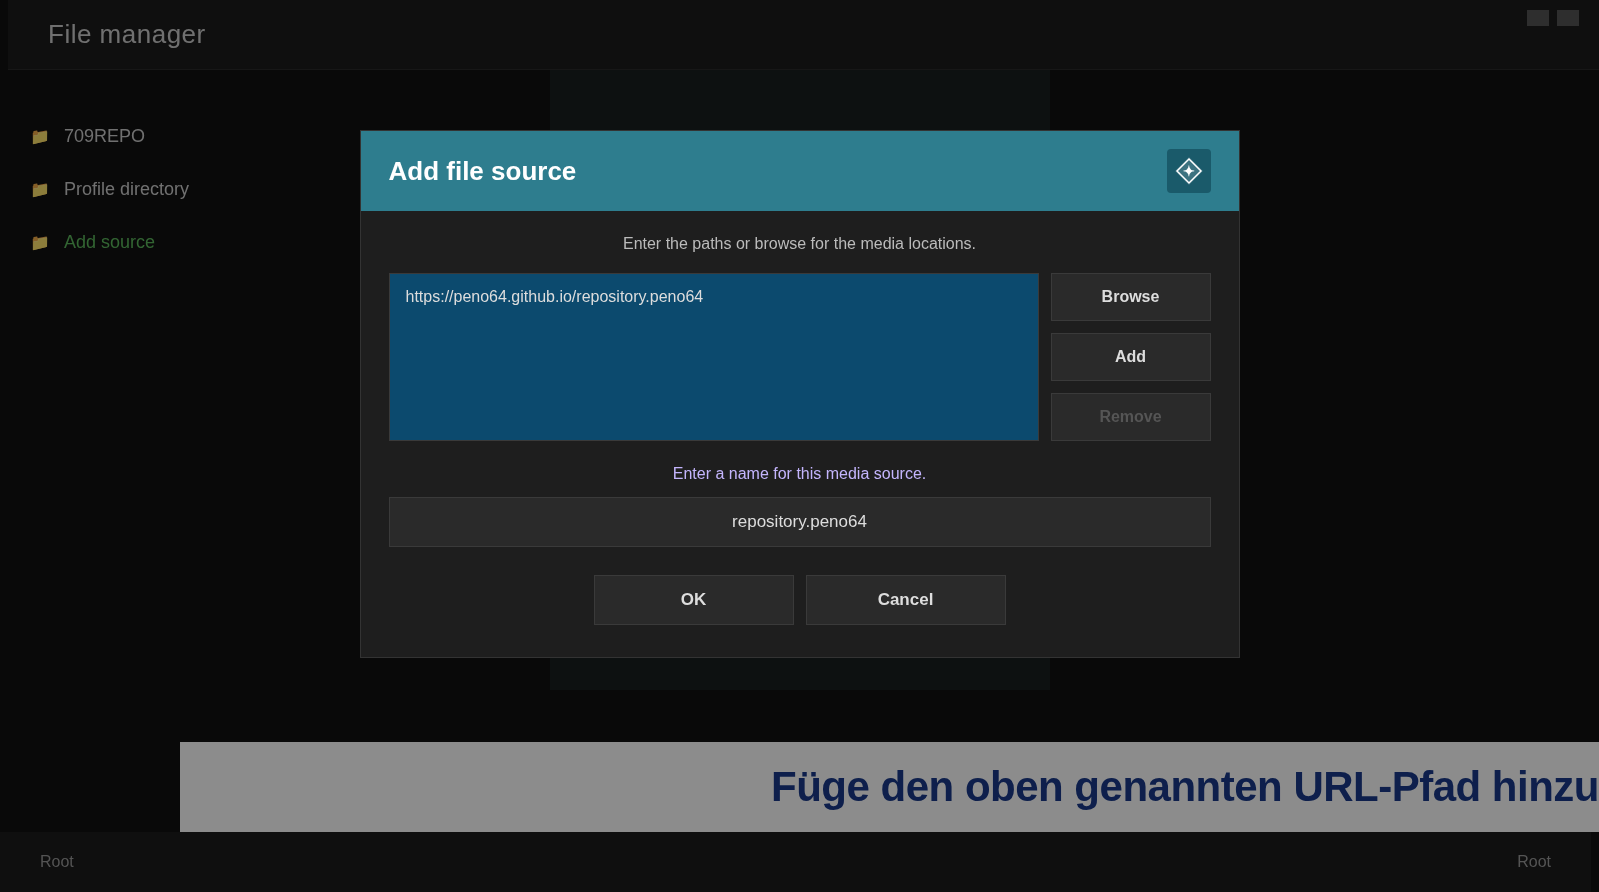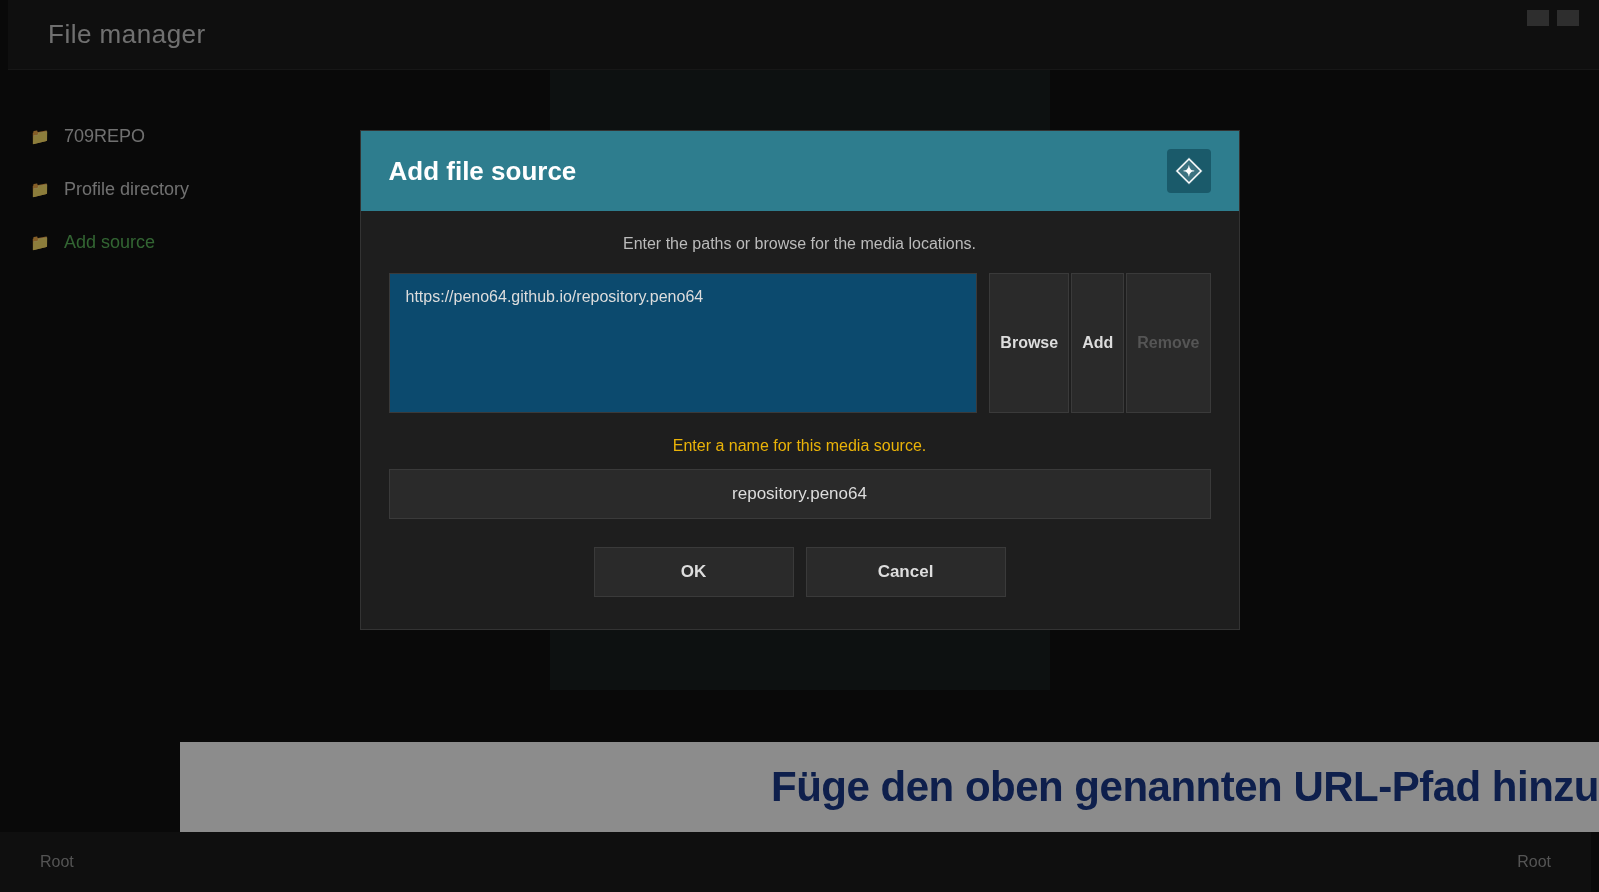--- a/index.html
+++ b/index.html
@@ -211,21 +211,22 @@
       gap: 0;
     }
 
     .path-value {
       color: #ddd;
       font-size: 16px;
     }
 
     .dialog-side-buttons {
       display: flex;
-      gap: 2px;
+      flex-direction: column;
+      gap: 12px;
       min-width: 160px;
     }
 
     .side-btn {
       background: #2a2a2a;
       border: 1px solid #3a3a3a;
       color: #ddd;
       font-size: 16px;
       font-weight: 600;
       padding: 14px 10px;
@@ -236,21 +237,21 @@
     .side-btn.disabled {
       color: #555;
       cursor: default;
     }
 
     .dialog-name-section {
       margin-bottom: 28px;
     }
 
     .dialog-name-label {
-      color: #eab308;
+      color: #c4b5fd;
       font-size: 16px;
       text-align: center;
       margin-bottom: 14px;
     }
 
     .name-input {
       width: 100%;
       background: #2a2a2a;
       border: 1px solid #3a3a3a;
       color: #ddd;

